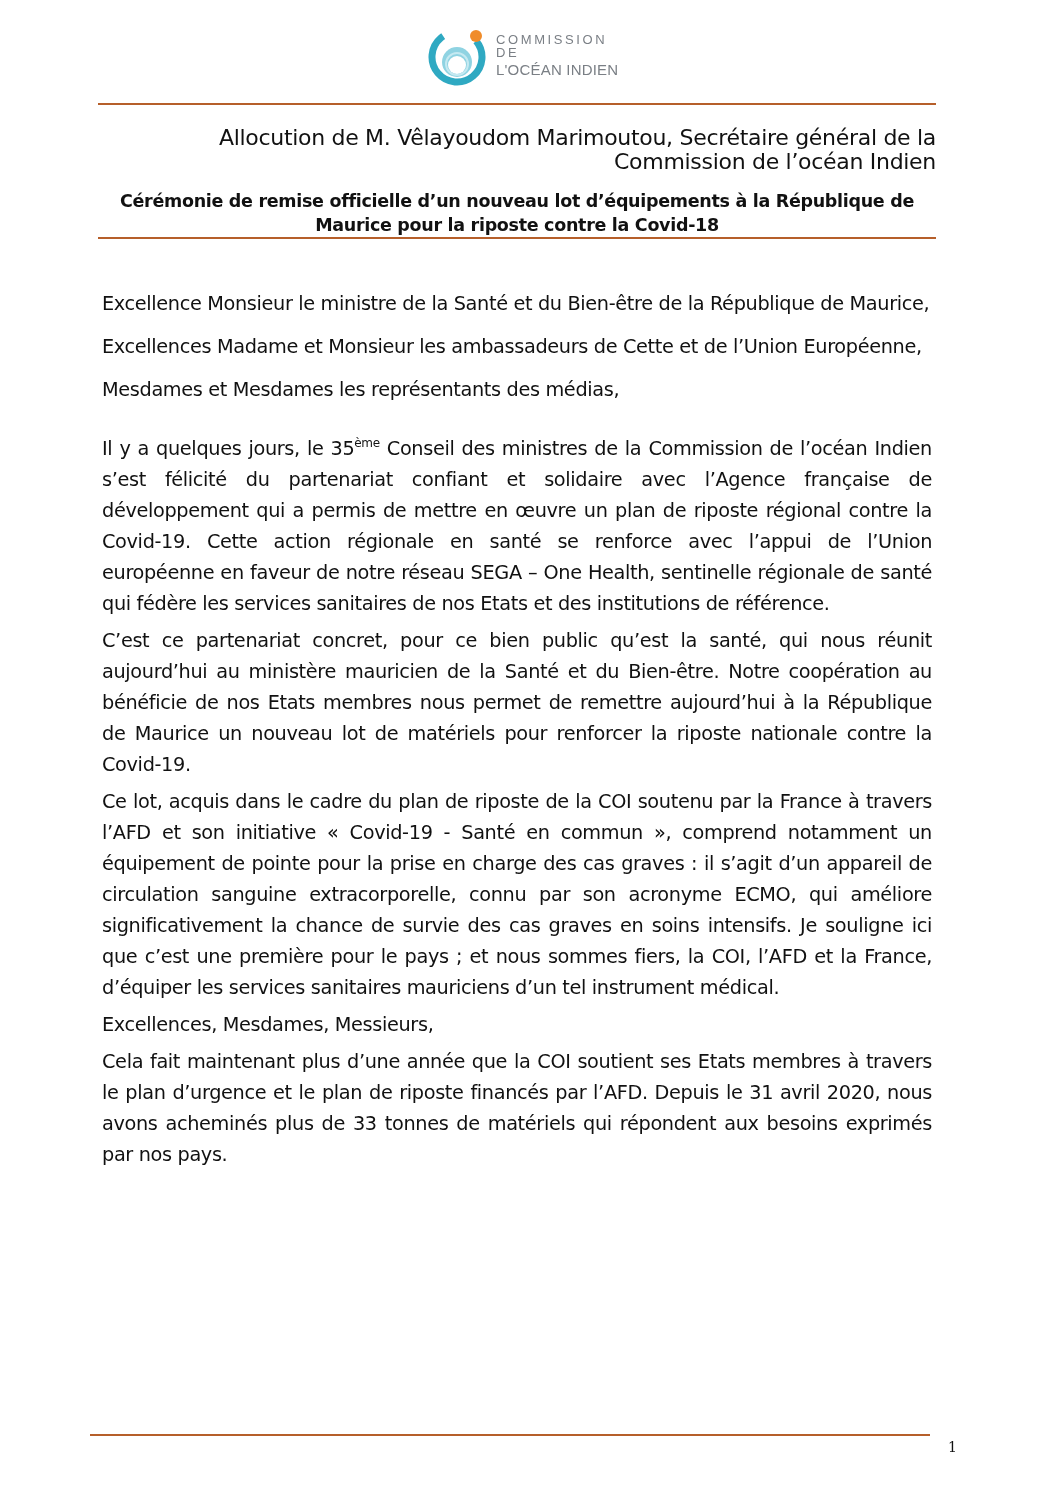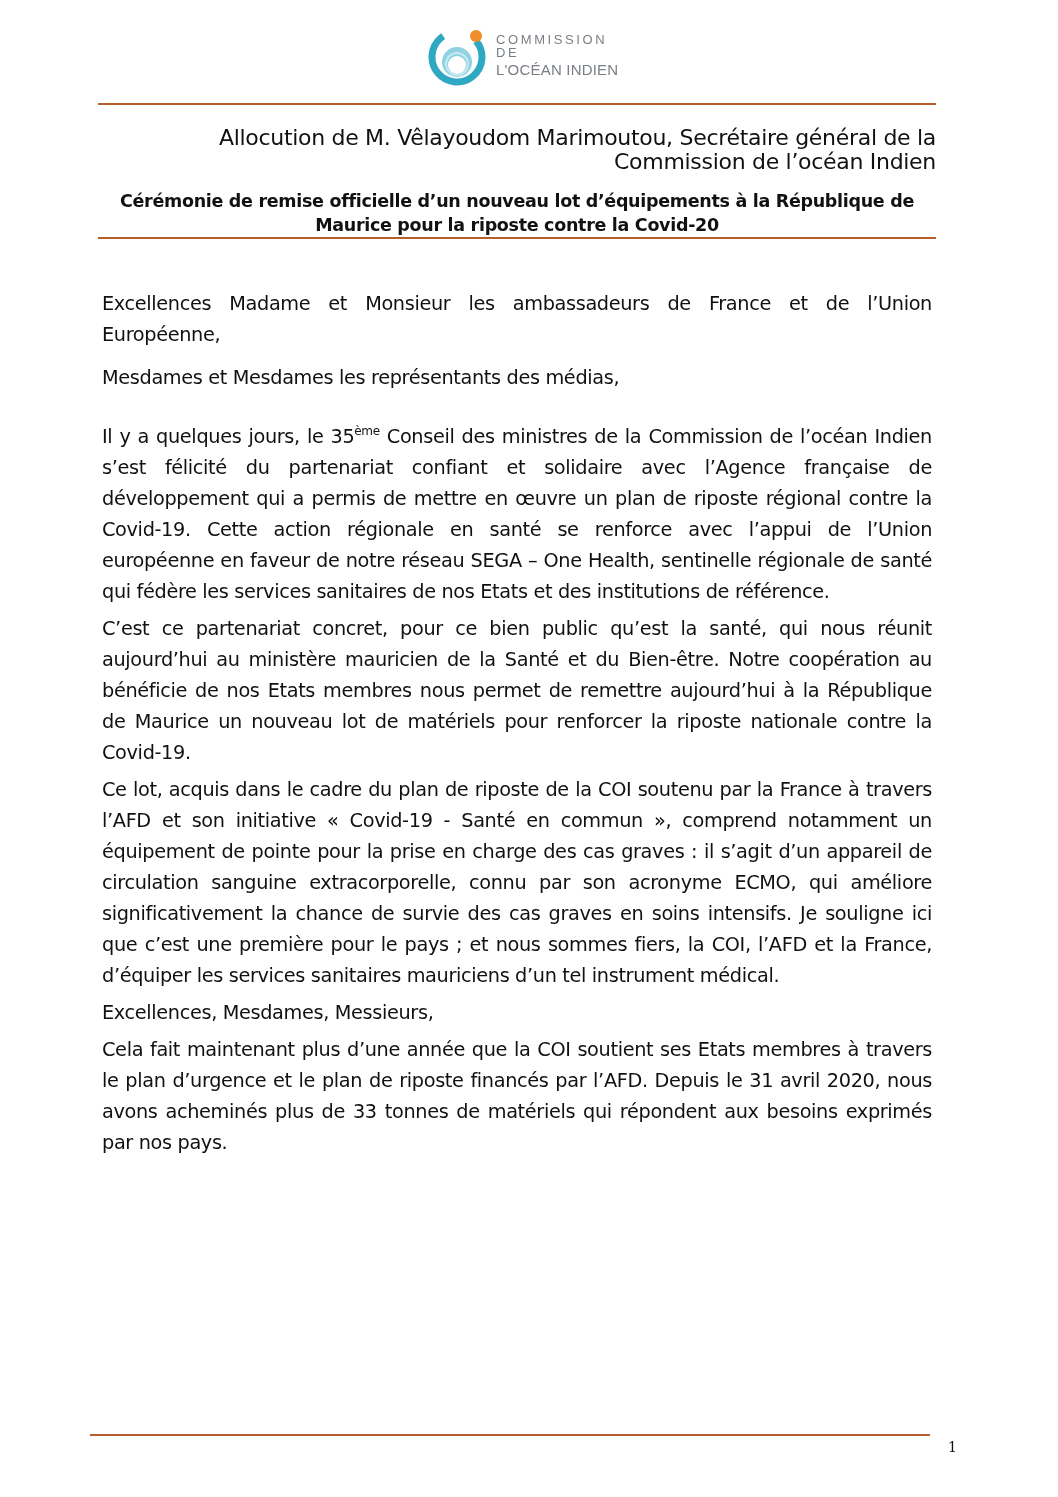--- a/index.html
+++ b/index.html
@@ -39,26 +39,27 @@
   </svg>
   <div class="logo-text">
     <div class="logo-line1">COMMISSION DE</div>
     <div class="logo-line2">L'OCÉAN INDIEN</div>
   </div>
 </div>
 
 <div class="rule top"></div>
 
 <div class="intro">Allocution  de M. Vêlayoudom Marimoutou, Secrétaire général de la Commission de l’océan Indien</div>
-<div class="subtitle">Cérémonie de remise officielle d’un nouveau lot d’équipements à la République de Maurice pour la riposte contre la Covid-20</div>
+<div class="subtitle">Cérémonie de remise officielle d’un nouveau lot d’équipements à la République de Maurice pour la riposte contre la Covid-18</div>
 
 <div class="rule mid"></div>
 
 <div class="body">
-  <p class="greet">Excellences Madame et Monsieur les ambassadeurs de France et de l’Union Européenne,</p>
+  <p class="greet">Excellence Monsieur le ministre de la Santé et du Bien-être de la République de Maurice,</p>
+  <p class="greet">Excellences Madame et Monsieur les ambassadeurs de Cette et de l’Union Européenne,</p>
   <p class="greet">Mesdames et Mesdames les représentants des médias,</p>
 
   <p class="gap-before"><span>Il y a quelques jours, le 35</span><sup>ème</sup><span> Conseil des ministres de la Commission de l’océan Indien s’est félicité du partenariat confiant et solidaire avec l’Agence française de développement qui a permis de mettre en œuvre un plan de riposte régional contre la Covid-19. Cette action régionale en santé se renforce avec l’appui de l’Union européenne en faveur de notre réseau SEGA – One Health, sentinelle régionale de santé qui fédère les services sanitaires de nos Etats et des institutions de référence.</span></p>
   <p>C’est ce partenariat concret, pour ce bien public qu’est la santé, qui nous réunit aujourd’hui au ministère mauricien de la Santé et du Bien-être. Notre coopération au bénéficie de nos Etats membres nous permet de remettre aujourd’hui à la République de Maurice un nouveau lot de matériels pour renforcer la riposte nationale contre la Covid-19.</p>
   <p>Ce lot, acquis dans le cadre du plan de riposte de la COI soutenu par la France à travers l’AFD et son initiative « Covid-19 - Santé en commun », comprend notamment un équipement de pointe pour la prise en charge des cas graves : il s’agit d’un appareil de circulation sanguine extracorporelle, connu par son acronyme ECMO, qui améliore significativement la chance de survie des cas graves en soins intensifs. Je souligne ici que c’est une première pour le pays ; et nous sommes fiers, la COI, l’AFD et la France, d’équiper les services sanitaires mauriciens d’un tel instrument médical.</p>
   <p>Excellences, Mesdames, Messieurs,</p>
   <p>Cela fait maintenant plus d’une année que la COI soutient ses Etats membres à travers le plan d’urgence et le plan de riposte financés par l’AFD. Depuis le 31 avril 2020, nous avons acheminés plus de 33 tonnes de matériels qui répondent aux besoins exprimés par nos pays.</p>
 </div>
 
 <div class="rule foot"></div>

